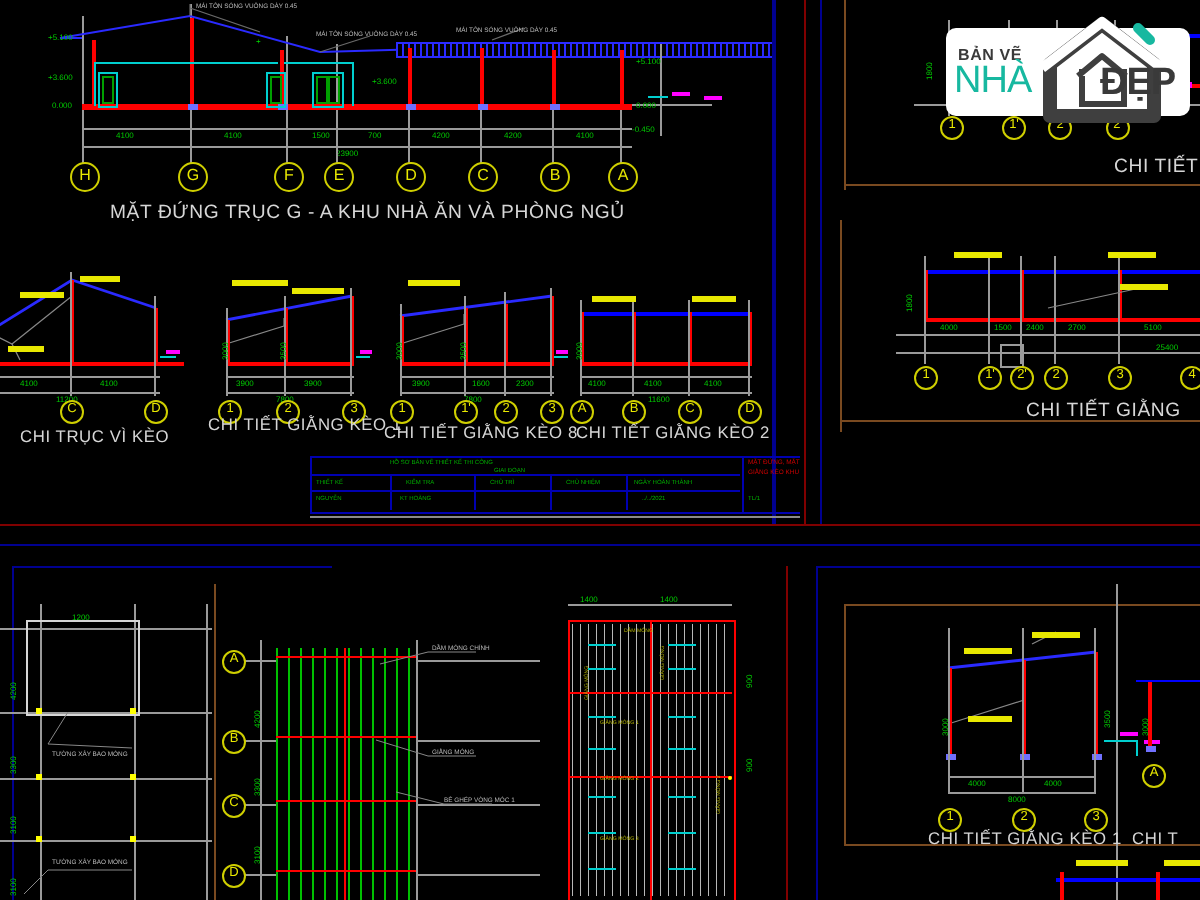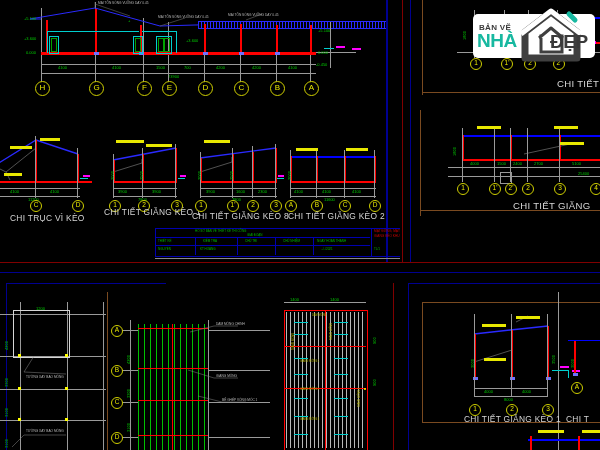--- a/index.html
+++ b/index.html
@@ -43,21 +43,21 @@
   #wm{position:absolute;left:140px;top:334px;font-size:26px;color:#cfcfcf;
       font-family:"Liberation Sans",sans-serif;letter-spacing:-0.5px;
       text-shadow:0 0 2px #000;opacity:.88;}
   
   #logo{position:absolute;left:473px;top:6px;width:104px;height:56px;}
   #logo .plate{position:absolute;left:0;top:8px;width:122px;height:44px;
       background:#ffffff;border-radius:5px;}
   #logo .banve{position:absolute;left:6px;top:17px;color:#3a3a3a;
       font-size:8px;font-weight:bold;letter-spacing:.3px;}
   #logo .nha{position:absolute;left:4px;top:24px;color:#17b8a0;
-      font-size:19px;font-weight:bold;letter-spacing:-0.5px;}
+      font-size:19px;font-weight:normal;letter-spacing:-0.5px;}
   #logo .dep{position:absolute;left:77px;top:25px;color:#3a3a3a;
       font-size:19px;font-weight:bold;letter-spacing:-0.5px;}
   #logo .hsvg{position:absolute;left:44px;top:2px;}
   .clip{overflow:hidden;}
 </style>
 </head>
 <body>
 
 <div id="stage">
 
@@ -169,20 +169,21 @@
 
   <div class="bub" style="left:35px;top:81px;">H</div>
   <div class="bub" style="left:89px;top:81px;">G</div>
   <div class="bub" style="left:137px;top:81px;">F</div>
   <div class="bub" style="left:162px;top:81px;">E</div>
   <div class="bub" style="left:198px;top:81px;">D</div>
   <div class="bub" style="left:234px;top:81px;">C</div>
   <div class="bub" style="left:270px;top:81px;">B</div>
   <div class="bub" style="left:304px;top:81px;">A</div>
 
+  <div class="ttl big" style="left:55px;top:101px;">MẶT ĐỨNG TRỤC G - A KHU NHÀ ĂN VÀ PHÒNG NGỦ</div>
 
   <div class="clip abs" style="left:412px;top:0;width:188px;height:100px;">
     <div class="ln v brn" style="left:10px;top:0;height:95px;"></div>
     <div class="ln h brn" style="left:10px;top:92px;width:178px;"></div>
     <div class="ln h blue" style="left:62px;top:17px;width:126px;height:2px;"></div>
     <div class="ln h red" style="left:62px;top:42px;width:126px;height:2px;"></div>
     <div class="ln v red" style="left:62px;top:17px;width:2px;height:26px;"></div>
     <div class="ln v red" style="left:116px;top:17px;width:2px;height:26px;"></div>
     <div class="ln v red" style="left:168px;top:17px;width:2px;height:26px;"></div>
     <div class="ln v gry" style="left:62px;top:10px;height:48px;"></div>

